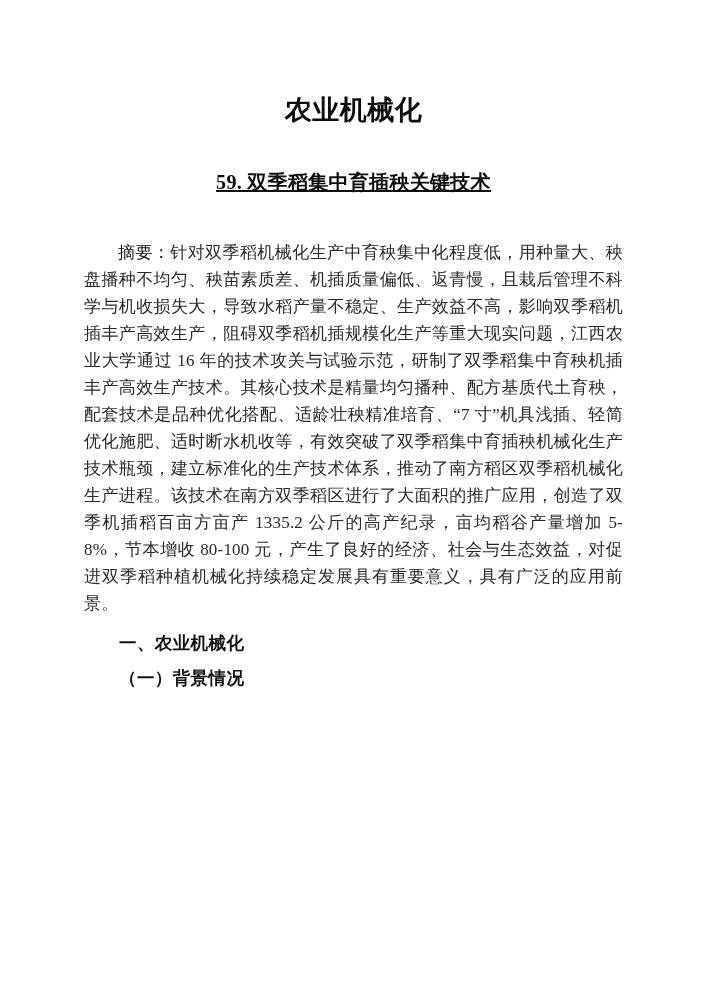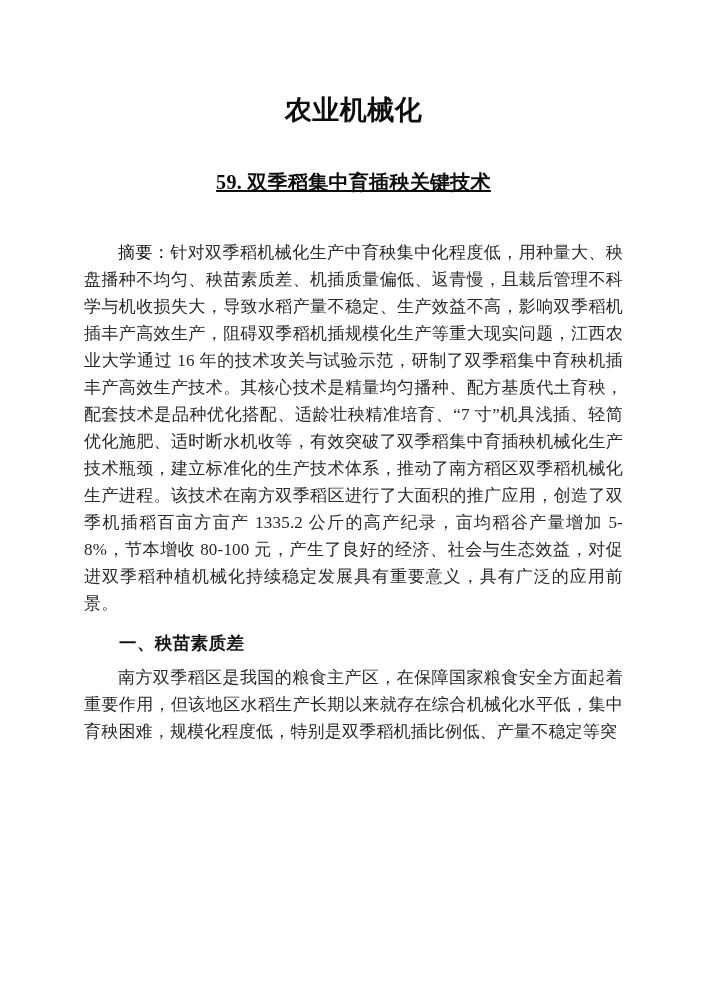--- a/index.html
+++ b/index.html
@@ -109,19 +109,19 @@
 
 <div class="page">
   <div class="content">
 
     <h1 class="doc-title">农业机械化</h1>
 
     <h2 class="doc-subtitle">59. 双季稻集中育插秧关键技术</h2>
 
     <p class="para para-abstract"><span class="lead">摘要：</span><span>针对双季稻机械化生产中育秧集中化程度低，用种量大、秧盘播种不均匀、秧苗素质差、机插质量偏低、返青慢，且栽后管理不科学与机收损失大，导致水稻产量不稳定、生产效益不高，影响双季稻机插丰产高效生产，阻碍双季稻机插规模化生产等重大现实问题，江西农业大学通过 16 年的技术攻关与试验示范，研制了双季稻集中育秧机插丰产高效生产技术。其核心技术是精量均匀播种、配方基质代土育秧，配套技术是品种优化搭配、适龄壮秧精准培育、“7 寸”机具浅插、轻简优化施肥、适时断水机收等，有效突破了双季稻集中育插秧机械化生产技术瓶颈，建立标准化的生产技术体系，推动了南方稻区双季稻机械化生产进程。该技术在南方双季稻区进行了大面积的推广应用，创造了双季机插稻百亩方亩产 1335.2 公斤的高产纪录，亩均稻谷产量增加 5-8%，节本增收 80-100 元，产生了良好的经济、社会与生态效益，对促进双季稻种植机械化持续稳定发展具有重要意义，具有广泛的应用前景。</span></p>
 
-    <h3 class="heading-1">一、秧苗素质差</h3>
+    <h3 class="heading-1">一、农业机械化</h3>
 
+    <h4 class="heading-2">（一）背景情况</h4>
 
-    <p class="para para-body">南方双季稻区是我国的粮食主产区，在保障国家粮食安全方面起着重要作用，但该地区水稻生产长期以来就存在综合机械化水平低，集中育秧困难，规模化程度低，特别是双季稻机插比例低、产量不稳定等突</p>
 
   </div>
 </div>
 
 </body></html>

